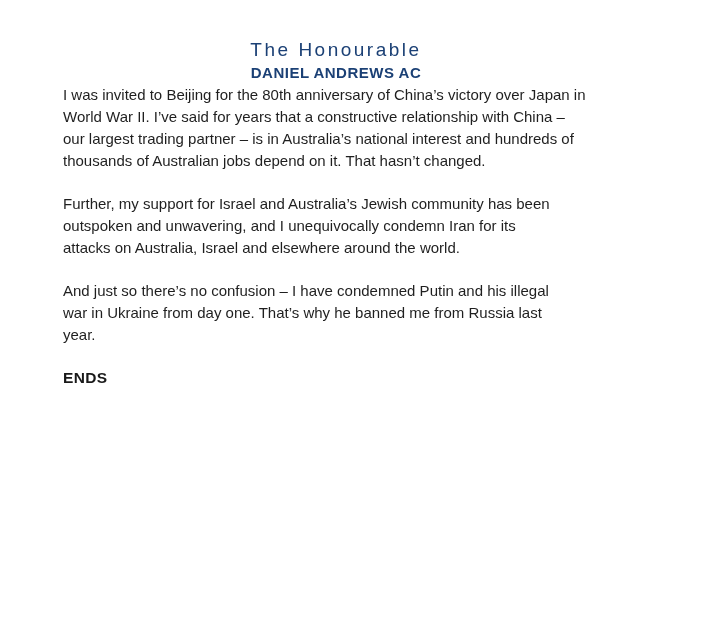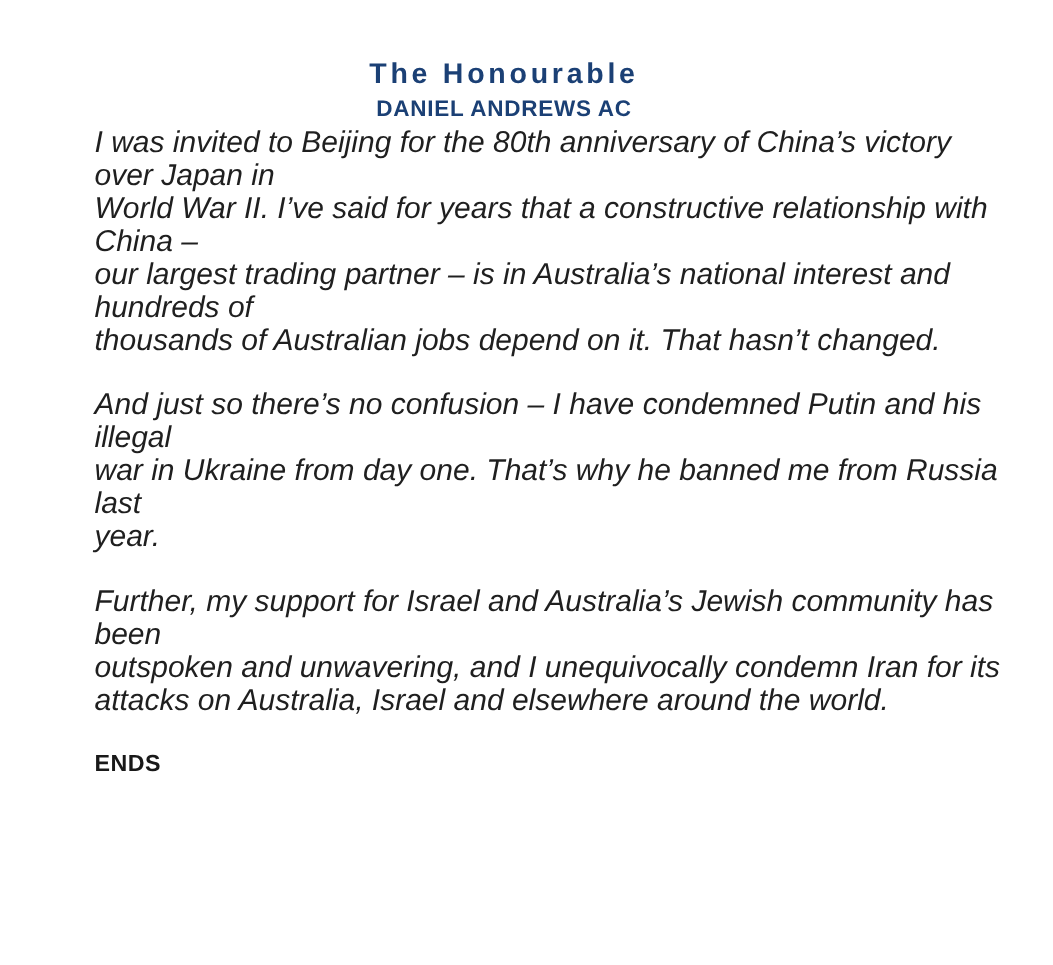--- a/index.html
+++ b/index.html
@@ -18,21 +18,21 @@
   .doc-header {
     padding-top: 38px;
     width: 546px;
     margin-left: 63px;
     text-align: center;
     color: #1b4075;
   }
   .pretitle {
     font-size: 19px;
     line-height: 23px;
-    font-weight: bold;
+    font-weight: normal;
     letter-spacing: 2.5px;
   }
   .author-name {
     font-size: 15px;
     line-height: 23px;
     font-weight: bold;
     letter-spacing: 0.5px;
   }
   .doc-body {
     width: 612px;
@@ -45,24 +45,23 @@
     text-align: center;
     font-size: 15px;
     line-height: 22px;
     font-weight: bold;
     letter-spacing: 0.4px;
     color: #191919;
   }
   .para {
     width: 612px;
     margin: 0 0 21px 0;
-    font-size: 20px;
+    font-size: 15px;
     line-height: 22px;
     white-space: pre-line;
-    font-style: italic;
   }
   .ends {
     width: 612px;
     margin: 20px 0 0 0;
     font-size: 15.5px;
     line-height: 22px;
     font-weight: bold;
     letter-spacing: 0.3px;
     color: #191919;
   }
@@ -78,24 +77,24 @@
   </header>
 
   <main class="doc-body">
 
     <p class="para">I was invited to Beijing for the 80th anniversary of China’s victory over Japan in
 World War II. I’ve said for years that a constructive relationship with China –
 our largest trading partner – is in Australia’s national interest and hundreds of
 thousands of Australian jobs depend on it. That hasn’t changed.</p>
 
 
+    <p class="para">Further, my support for Israel and Australia’s Jewish community has been
+outspoken and unwavering, and I unequivocally condemn Iran for its
+attacks on Australia, Israel and elsewhere around the world.</p>
+
     <p class="para">And just so there’s no confusion – I have condemned Putin and his illegal
 war in Ukraine from day one. That’s why he banned me from Russia last
 year.</p>
-
-    <p class="para">Further, my support for Israel and Australia’s Jewish community has been
-outspoken and unwavering, and I unequivocally condemn Iran for its
-attacks on Australia, Israel and elsewhere around the world.</p>
 
     <p class="ends">ENDS</p>
   </main>
 
 </div>
 
 </body></html>

